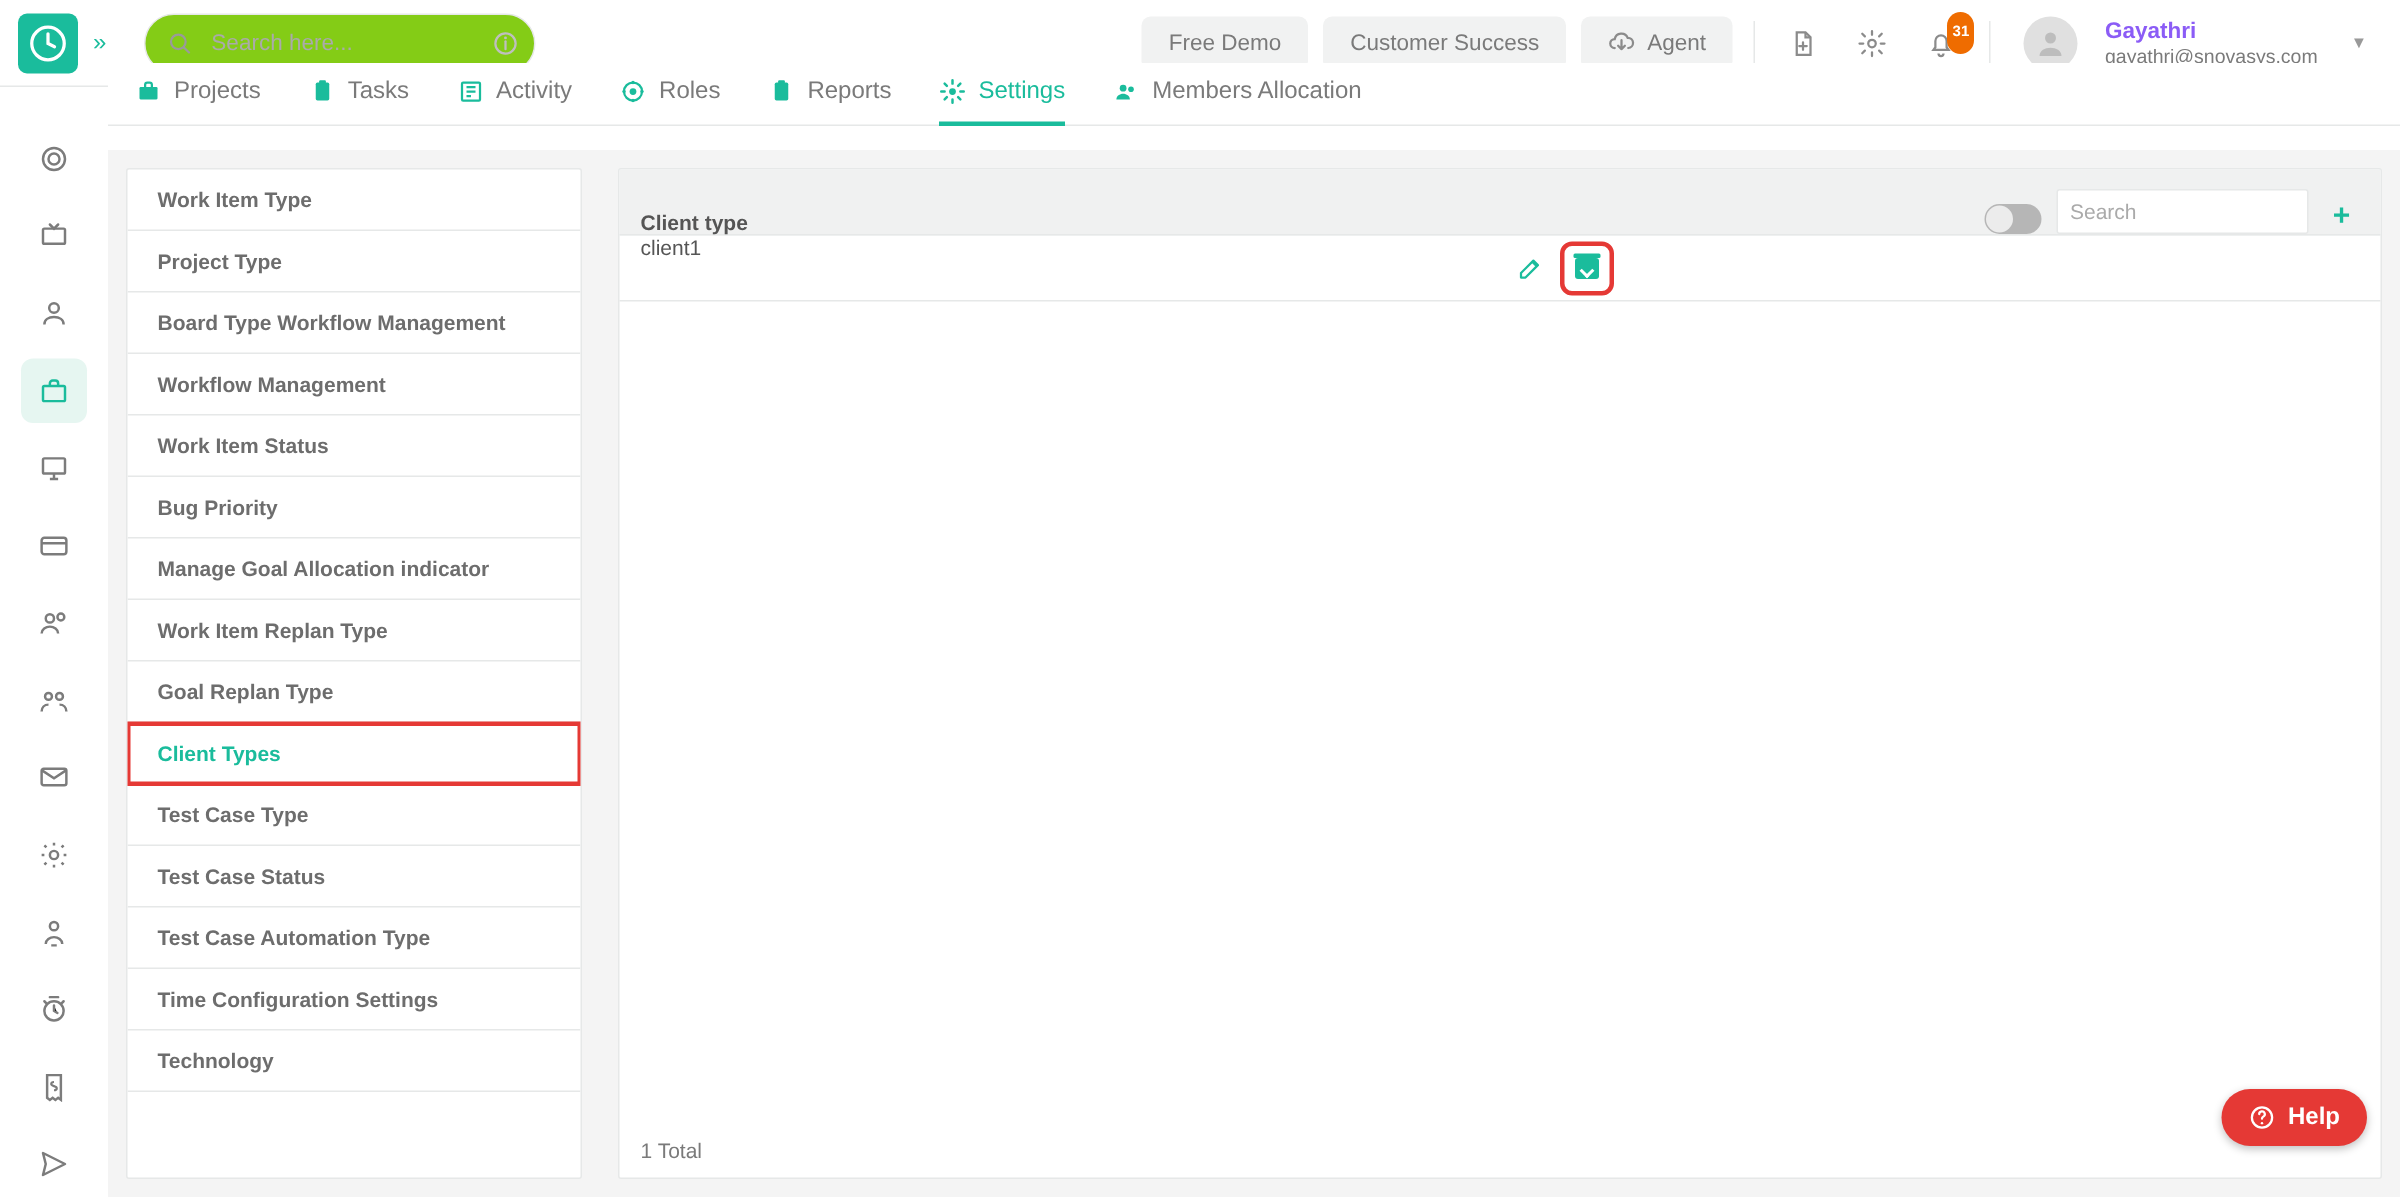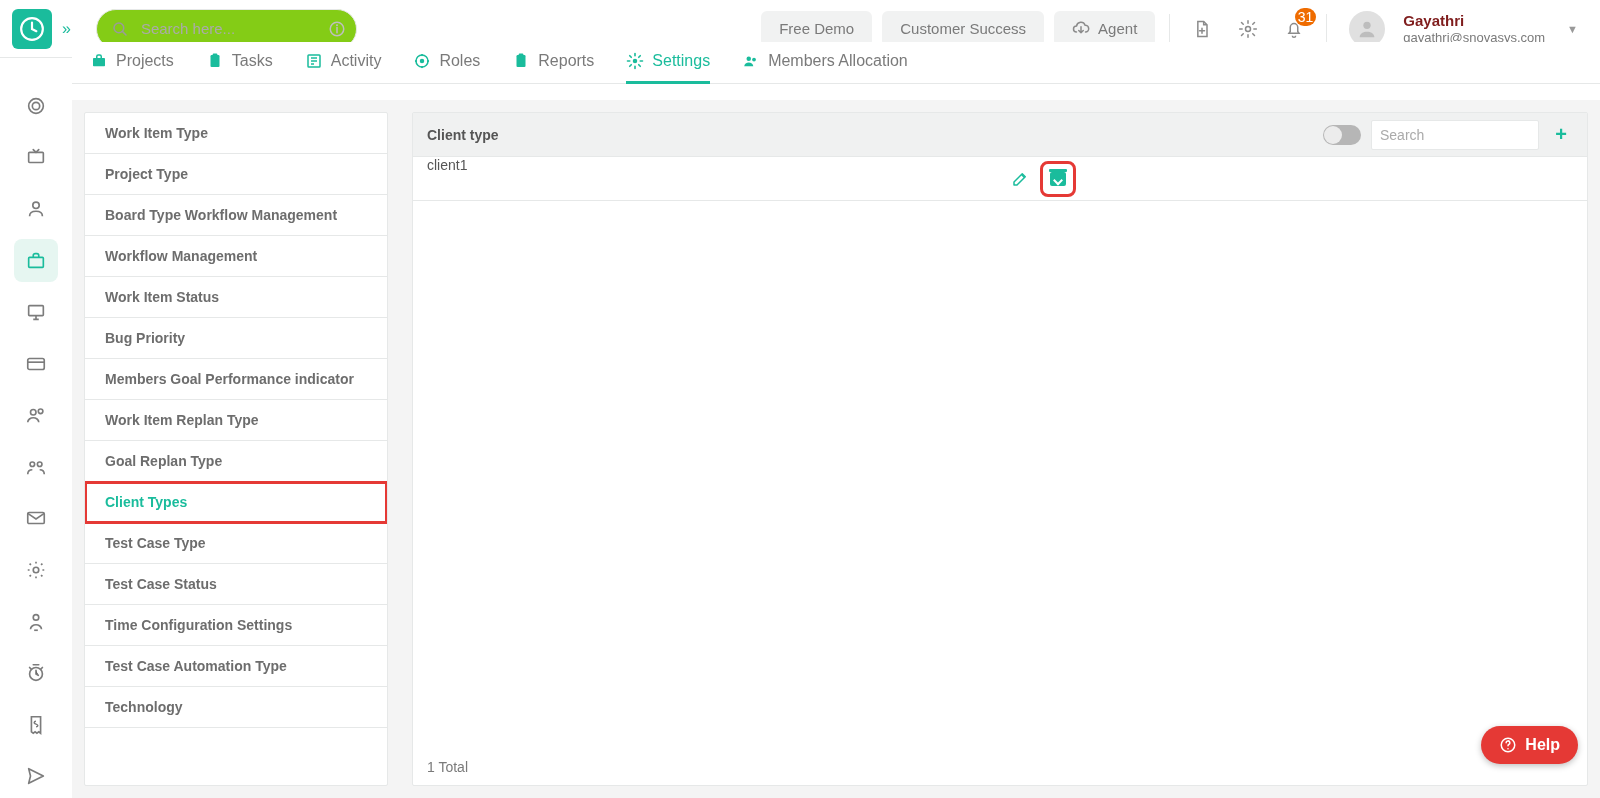--- a/index.html
+++ b/index.html
@@ -83,38 +83,38 @@
     display: flex; align-items: center; justify-content: center;
     color: #8b8b8b;
     cursor: pointer;
     position: relative;
   }
   .divider-v { width: 1px; height: 30px; background: var(--border); margin: 0 4px; }
 
   .badge {
     position: absolute;
     top: -3px; right: -4px;
-    min-width: 18px; height: 18px;
+    min-width: 18px; height: 28px;
     border-radius: 9px;
     background: var(--orange);
     color: #fff;
-    font-size: 14px; font-weight: 400;
+    font-size: 10px; font-weight: 700;
     display: flex; align-items: center; justify-content: center;
     padding: 0 3px;
   }
 
   .avatar {
     width: 36px; height: 36px;
     border-radius: 50%;
     background: #e0e0e0;
     margin-left: 8px;
     display: flex; align-items: center; justify-content: center;
   }
   .user-block { display: flex; flex-direction: column; line-height: 1.2; margin-left: 8px; min-width: 140px;}
-  .user-name { font-weight: 600; color: #7f1d1d; font-size: 15px; }
+  .user-name { font-weight: 600; color: #8b5cf6; font-size: 15px; }
   .user-email { font-size: 13px; color: var(--gray-text); text-align: center; }
   .caret-down { color: #999; font-size: 11px; margin: 0 10px 0 12px; cursor: pointer;}
 
   
   .left-rail {
     position: absolute;
     left: 0; top: 58px; bottom: 0;
     width: 72px;
     display: flex; flex-direction: column;
     align-items: center;
@@ -192,21 +192,21 @@
     flex: 1;
     background: #fff;
     border: 1px solid var(--border);
     border-radius: 2px;
     display: flex; flex-direction: column;
     position: relative;
   }
   .panel-header {
     height: 44px;
     background: #f0f1f1;
-    display: flex; align-items: center;
+    display: flex; align-items: flex-end;
     padding: 0 14px;
     border-bottom: 1px solid var(--border);
     gap: 10px;
   }
   .panel-title { font-weight: 800; color: #555; flex: 1; font-size: 14px;}
   .toggle {
     width: 38px; height: 20px;
     background: #b6b6b6;
     border-radius: 20px;
     position: relative;
@@ -567,28 +567,28 @@
 
 <div class="body-area">
 
   <div class="settings-list" id="settings-list">
       <div class="item">Work Item Type</div>
       <div class="item">Project Type</div>
       <div class="item">Board Type Workflow Management</div>
       <div class="item">Workflow Management</div>
       <div class="item">Work Item Status</div>
       <div class="item">Bug Priority</div>
-      <div class="item">Members Goal Performance indicator</div>
+      <div class="item">Manage Goal Allocation indicator</div>
       <div class="item">Work Item Replan Type</div>
       <div class="item">Goal Replan Type</div>
       <div class="item active highlighted">Client Types</div>
       <div class="item">Test Case Type</div>
       <div class="item">Test Case Status</div>
+      <div class="item">Test Case Automation Type</div>
       <div class="item">Time Configuration Settings</div>
-      <div class="item">Test Case Automation Type</div>
       <div class="item">Technology</div>
     </div>
 
   <div class="panel">
     <div class="panel-header">
       <span class="panel-title">Client type</span>
       <div class="toggle"></div>
       <input class="panel-search" placeholder="Search" style="">
       <div class="plus-btn">+</div>
     </div>

